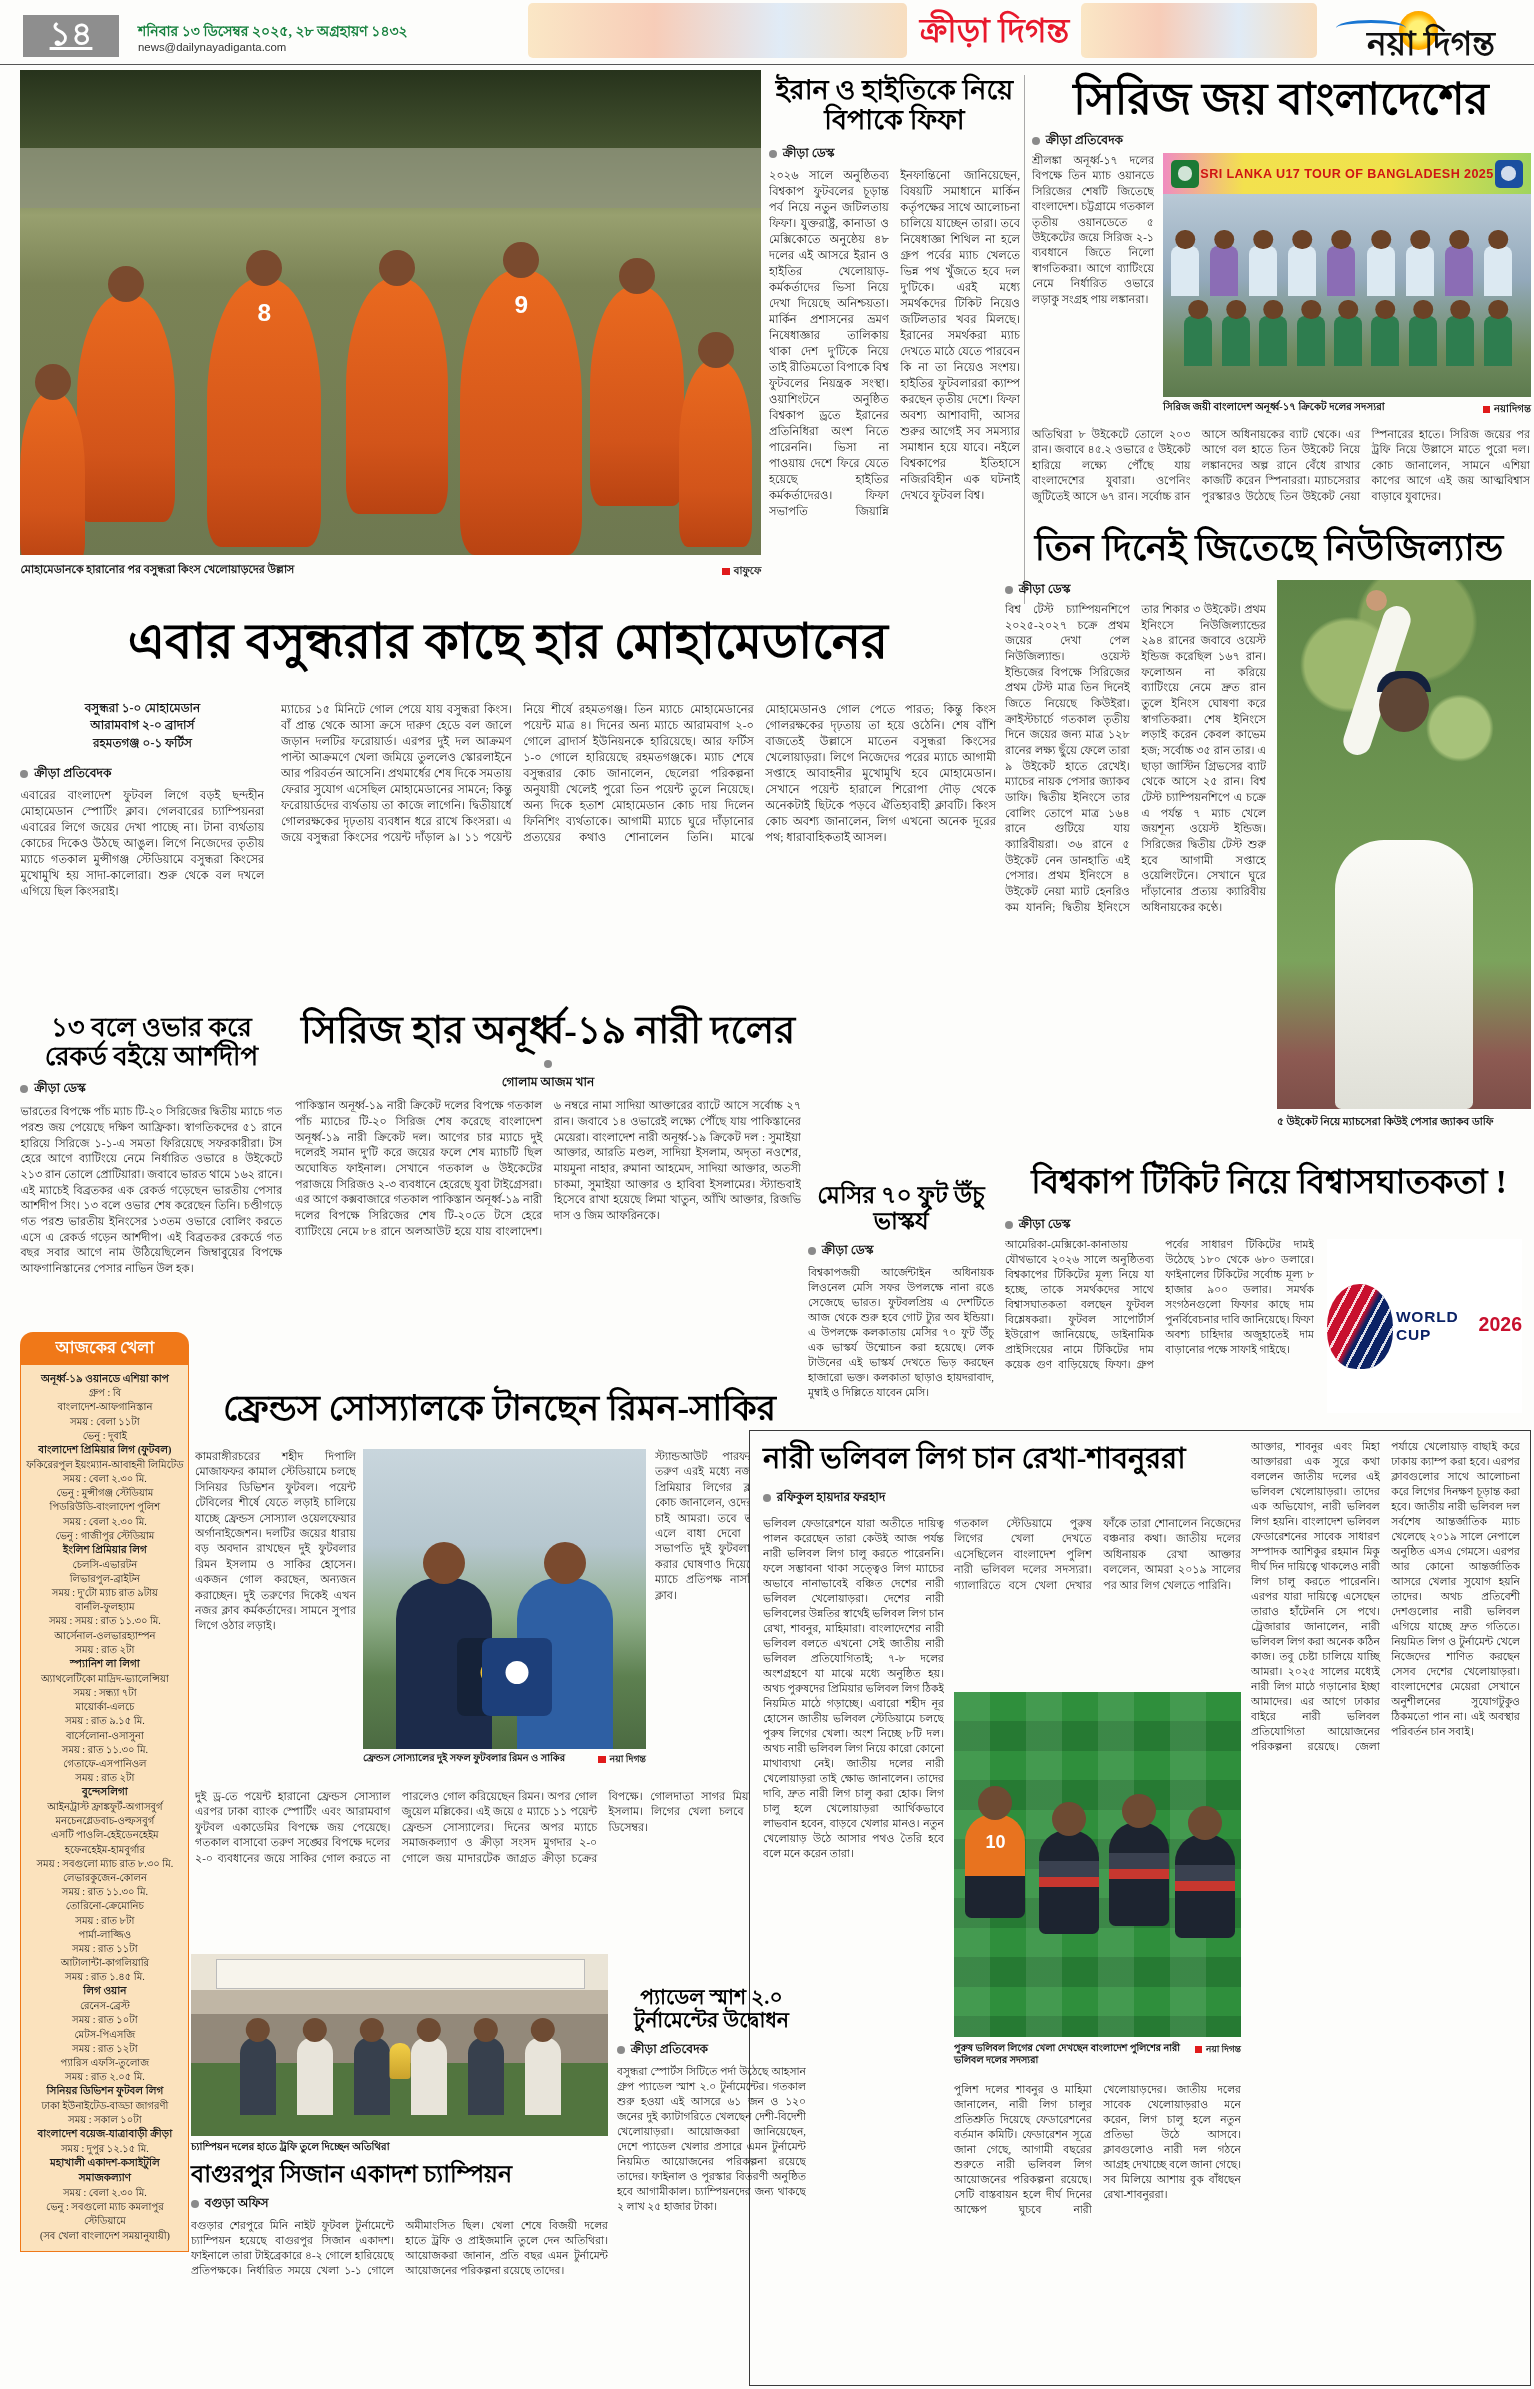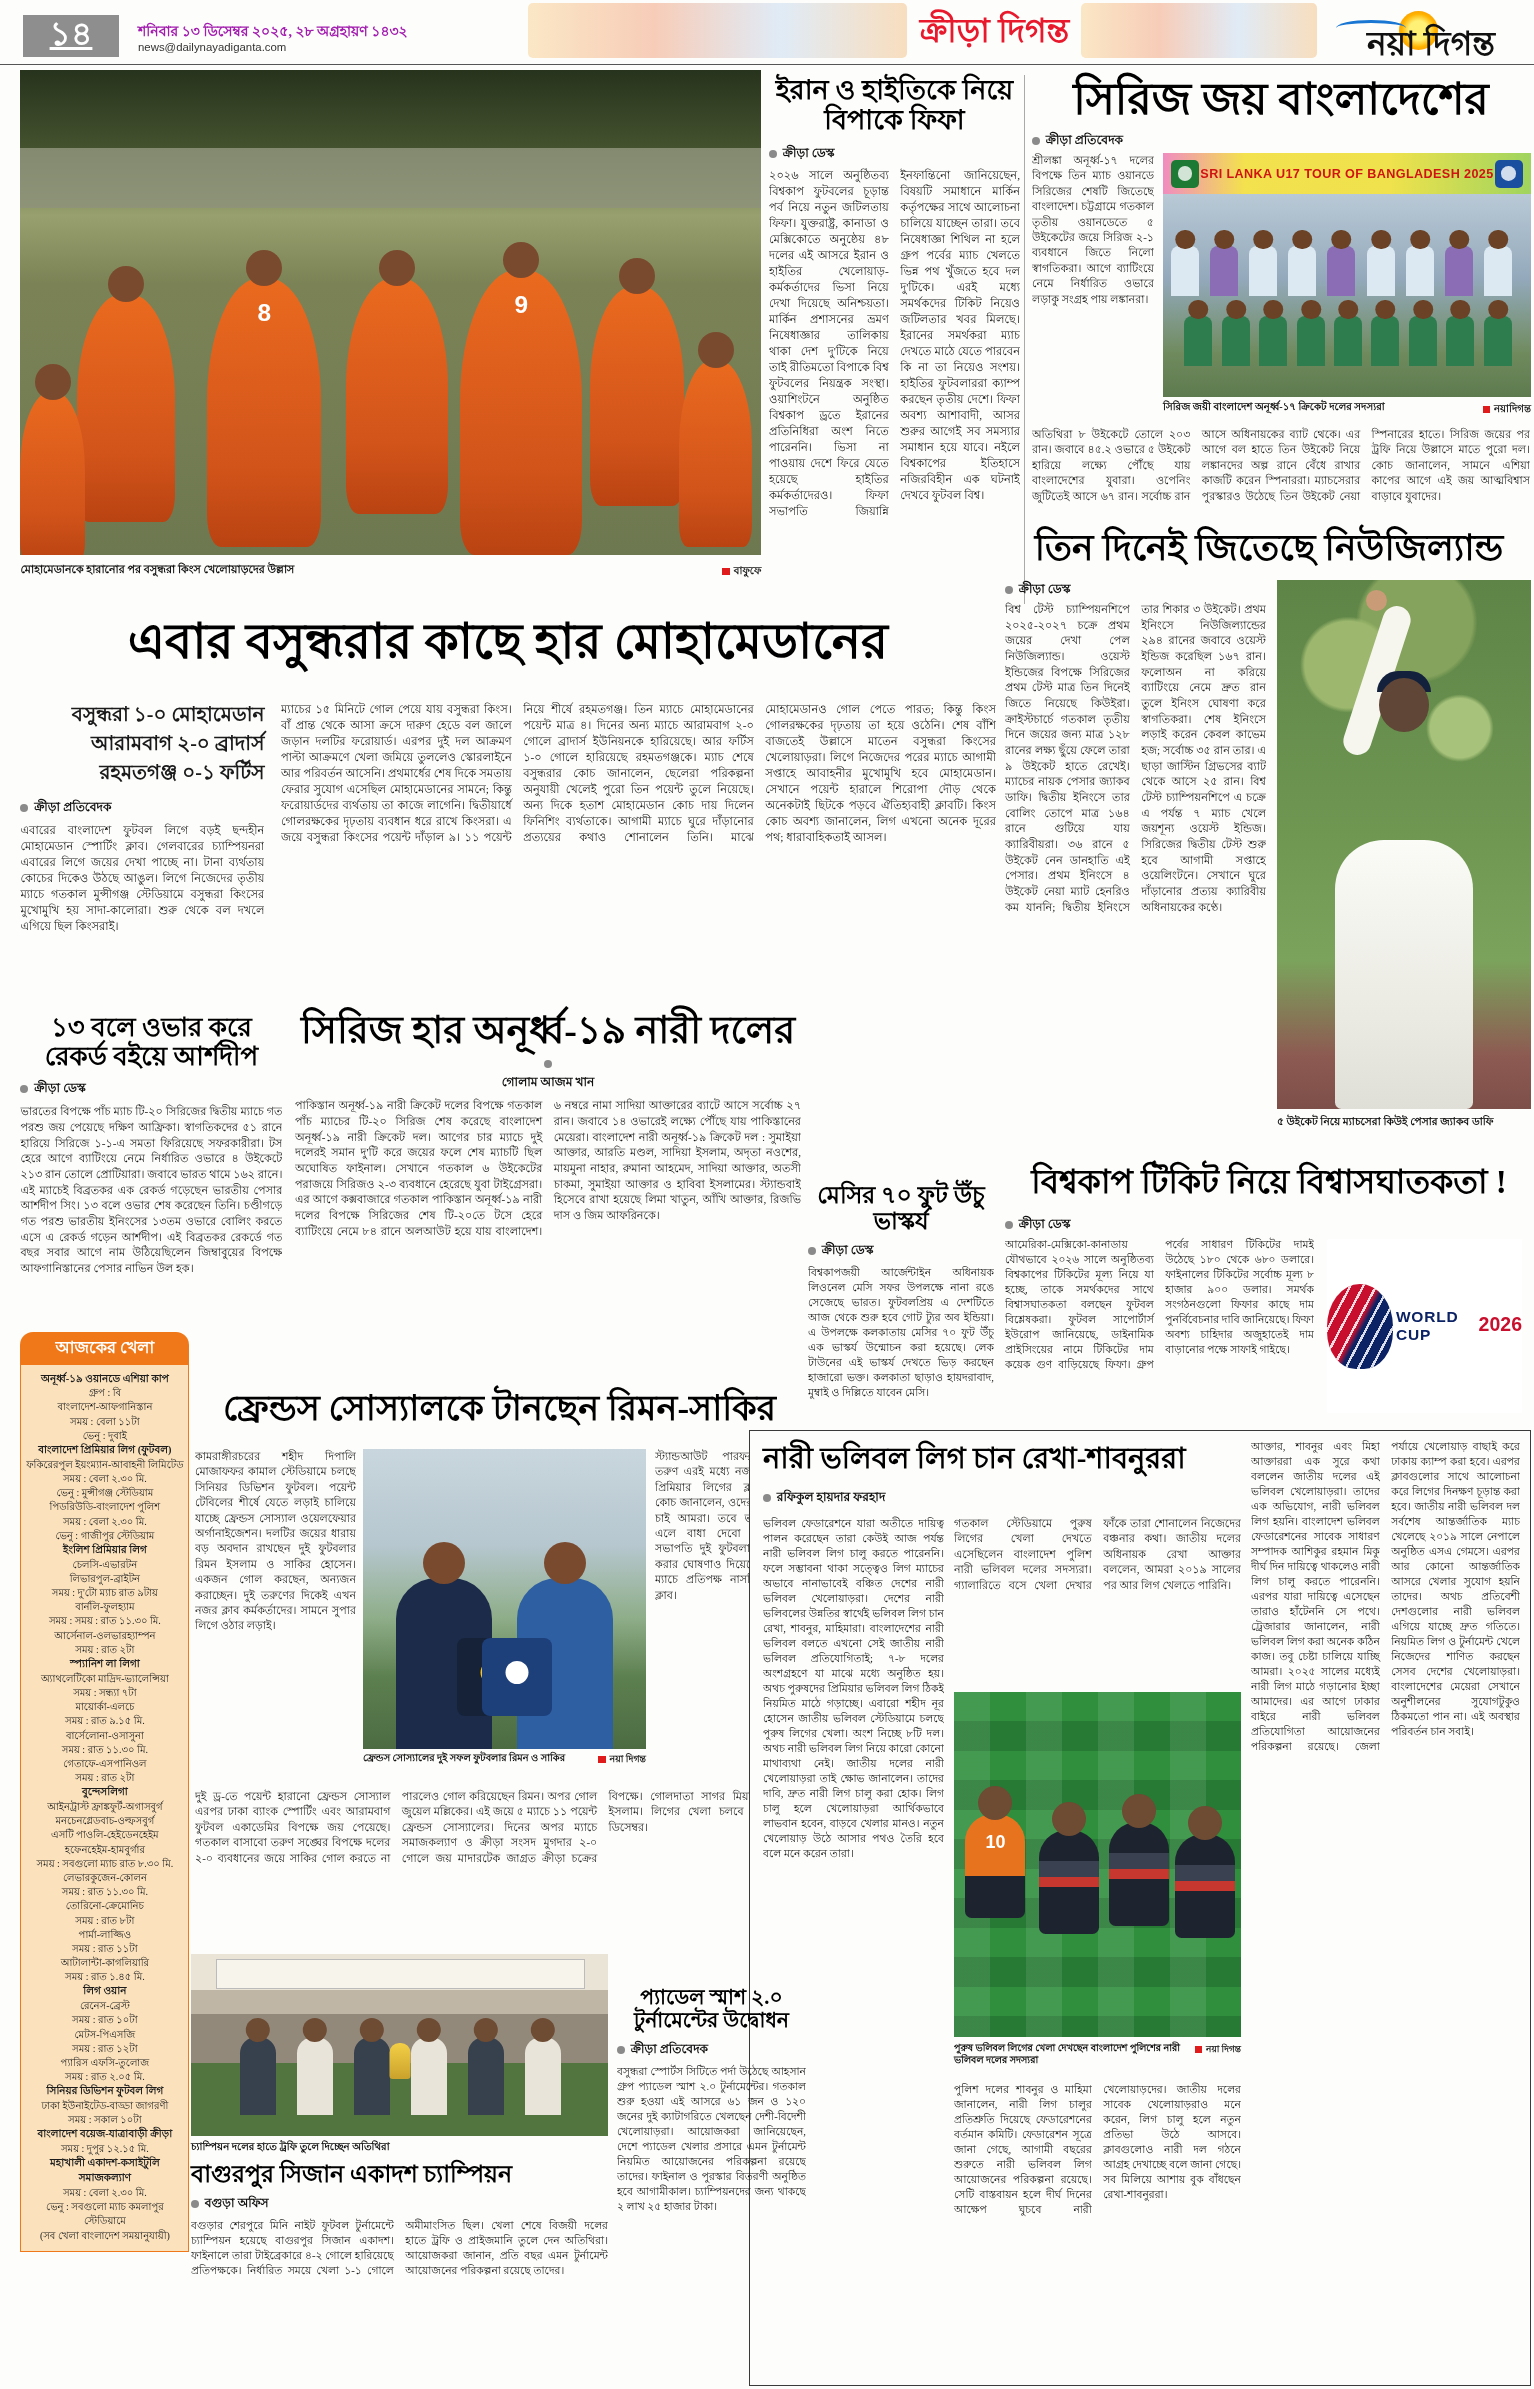--- a/index.html
+++ b/index.html
@@ -5,21 +5,21 @@
   html,body{margin:0;padding:0;background:#e9e9e9;}
   #page{position:relative;width:1535px;height:2389px;background:#fdfdfb;margin:0 auto;
         font-family:"Liberation Serif","DejaVu Serif",serif;color:#1b1b1b;overflow:hidden;}
   .abs{position:absolute;}
   .vline{position:absolute;background:#aaa;}
 
   
   #hdr{position:absolute;left:0;top:0;width:1535px;height:64px;border-bottom:1.6px solid #555;}
   .pagebox{position:absolute;left:23px;top:14.7px;width:96px;height:42px;background:#8e8e8e;color:#fff;
            font-size:33px;font-weight:700;display:flex;align-items:center;justify-content:center;text-decoration:underline;}
-  .dateline{position:absolute;left:138px;top:19.5px;font-size:14px;font-weight:700;color:#a21caf;}
+  .dateline{position:absolute;left:138px;top:19.5px;font-size:14px;font-weight:700;color:#15803d;}
   .email{position:absolute;left:138px;top:41px;font-size:11.4px;color:#333;font-family:"Liberation Sans",sans-serif;}
   .collage{position:absolute;top:3.3px;height:55px;border-radius:4.9px;opacity:.75;
            background:linear-gradient(90deg,rgba(247,199,121,.55),rgba(235,110,54,.45),rgba(176,205,238,.5),rgba(240,170,90,.5));}
   .krira{position:absolute;left:913px;top:9.8px;width:163px;height:46px;display:flex;align-items:center;justify-content:center;
          font-size:33px;font-weight:800;color:#e8192c;text-shadow:0 0 0.8px #fff;}
   .nayad{position:absolute;left:1329px;top:6.5px;width:204px;height:52px;}
   .nayad .sun{position:absolute;left:70px;top:4.9px;width:39px;height:39px;border-radius:50%;
               background:radial-gradient(circle,#fff176 0 35%,#ffb300 60%,#f57c00 100%);}
   .nayad .wave{position:absolute;left:6.5px;top:13px;width:70px;height:13px;border-top:3.3px solid #1976d2;border-radius:50%;}
   .nayad .txt{position:absolute;left:0;top:11.4px;width:204px;text-align:center;font-size:33px;font-weight:800;color:#101010;}
@@ -261,21 +261,21 @@
   <div class="wc-logo" style="left:1327px;top:1239px;width:195px;height:174px;">
     <div class="wc-cup"></div>
     <div class="wc-t1">WORLD CUP</div>
     <div class="wc-t2">2026</div>
   </div>
 
   <div class="abs" style="left:20.4px;top:615px;width:975px;">
     <h2 class="head" style="font-size:49px;">এবার বসুন্ধরার কাছে হার মোহামেডানের</h2>
   </div>
   <div class="abs" style="left:20.4px;top:700px;width:244px;">
-    <div style="text-align:right;font-weight:800;font-size:20px;line-height:1.45;">
+    <div style="text-align:center;font-weight:800;font-size:12px;line-height:1.45;">
       <div>বসুন্ধরা ১-০ মোহামেডান</div>
       <div>আরামবাগ ২-০ ব্রাদার্স</div>
       <div>রহমতগঞ্জ ০-১ ফর্টিস</div>
     </div>
     <div class="byline" style="margin:11.4px 0 4.9px;">
       <span class="dot"></span>
         <span>ক্রীড়া প্রতিবেদক</span>
       </div>
     <div class="bodytxt" style="font-size:11.4px;height:183px;">এবারের বাংলাদেশ ফুটবল লিগে বড়ই ছন্দহীন মোহামেডান স্পোর্টিং ক্লাব। গেলবারের চ্যাম্পিয়নরা এবারের লিগে জয়ের দেখা পাচ্ছে না। টানা ব্যর্থতায় কোচের দিকেও উঠছে আঙুল। লিগে নিজেদের তৃতীয় ম্যাচে গতকাল মুন্সীগঞ্জ স্টেডিয়ামে বসুন্ধরা কিংসের মুখোমুখি হয় সাদা-কালোরা। শুরু থেকে বল দখলে এগিয়ে ছিল কিংসরাই।</div>
   </div>

